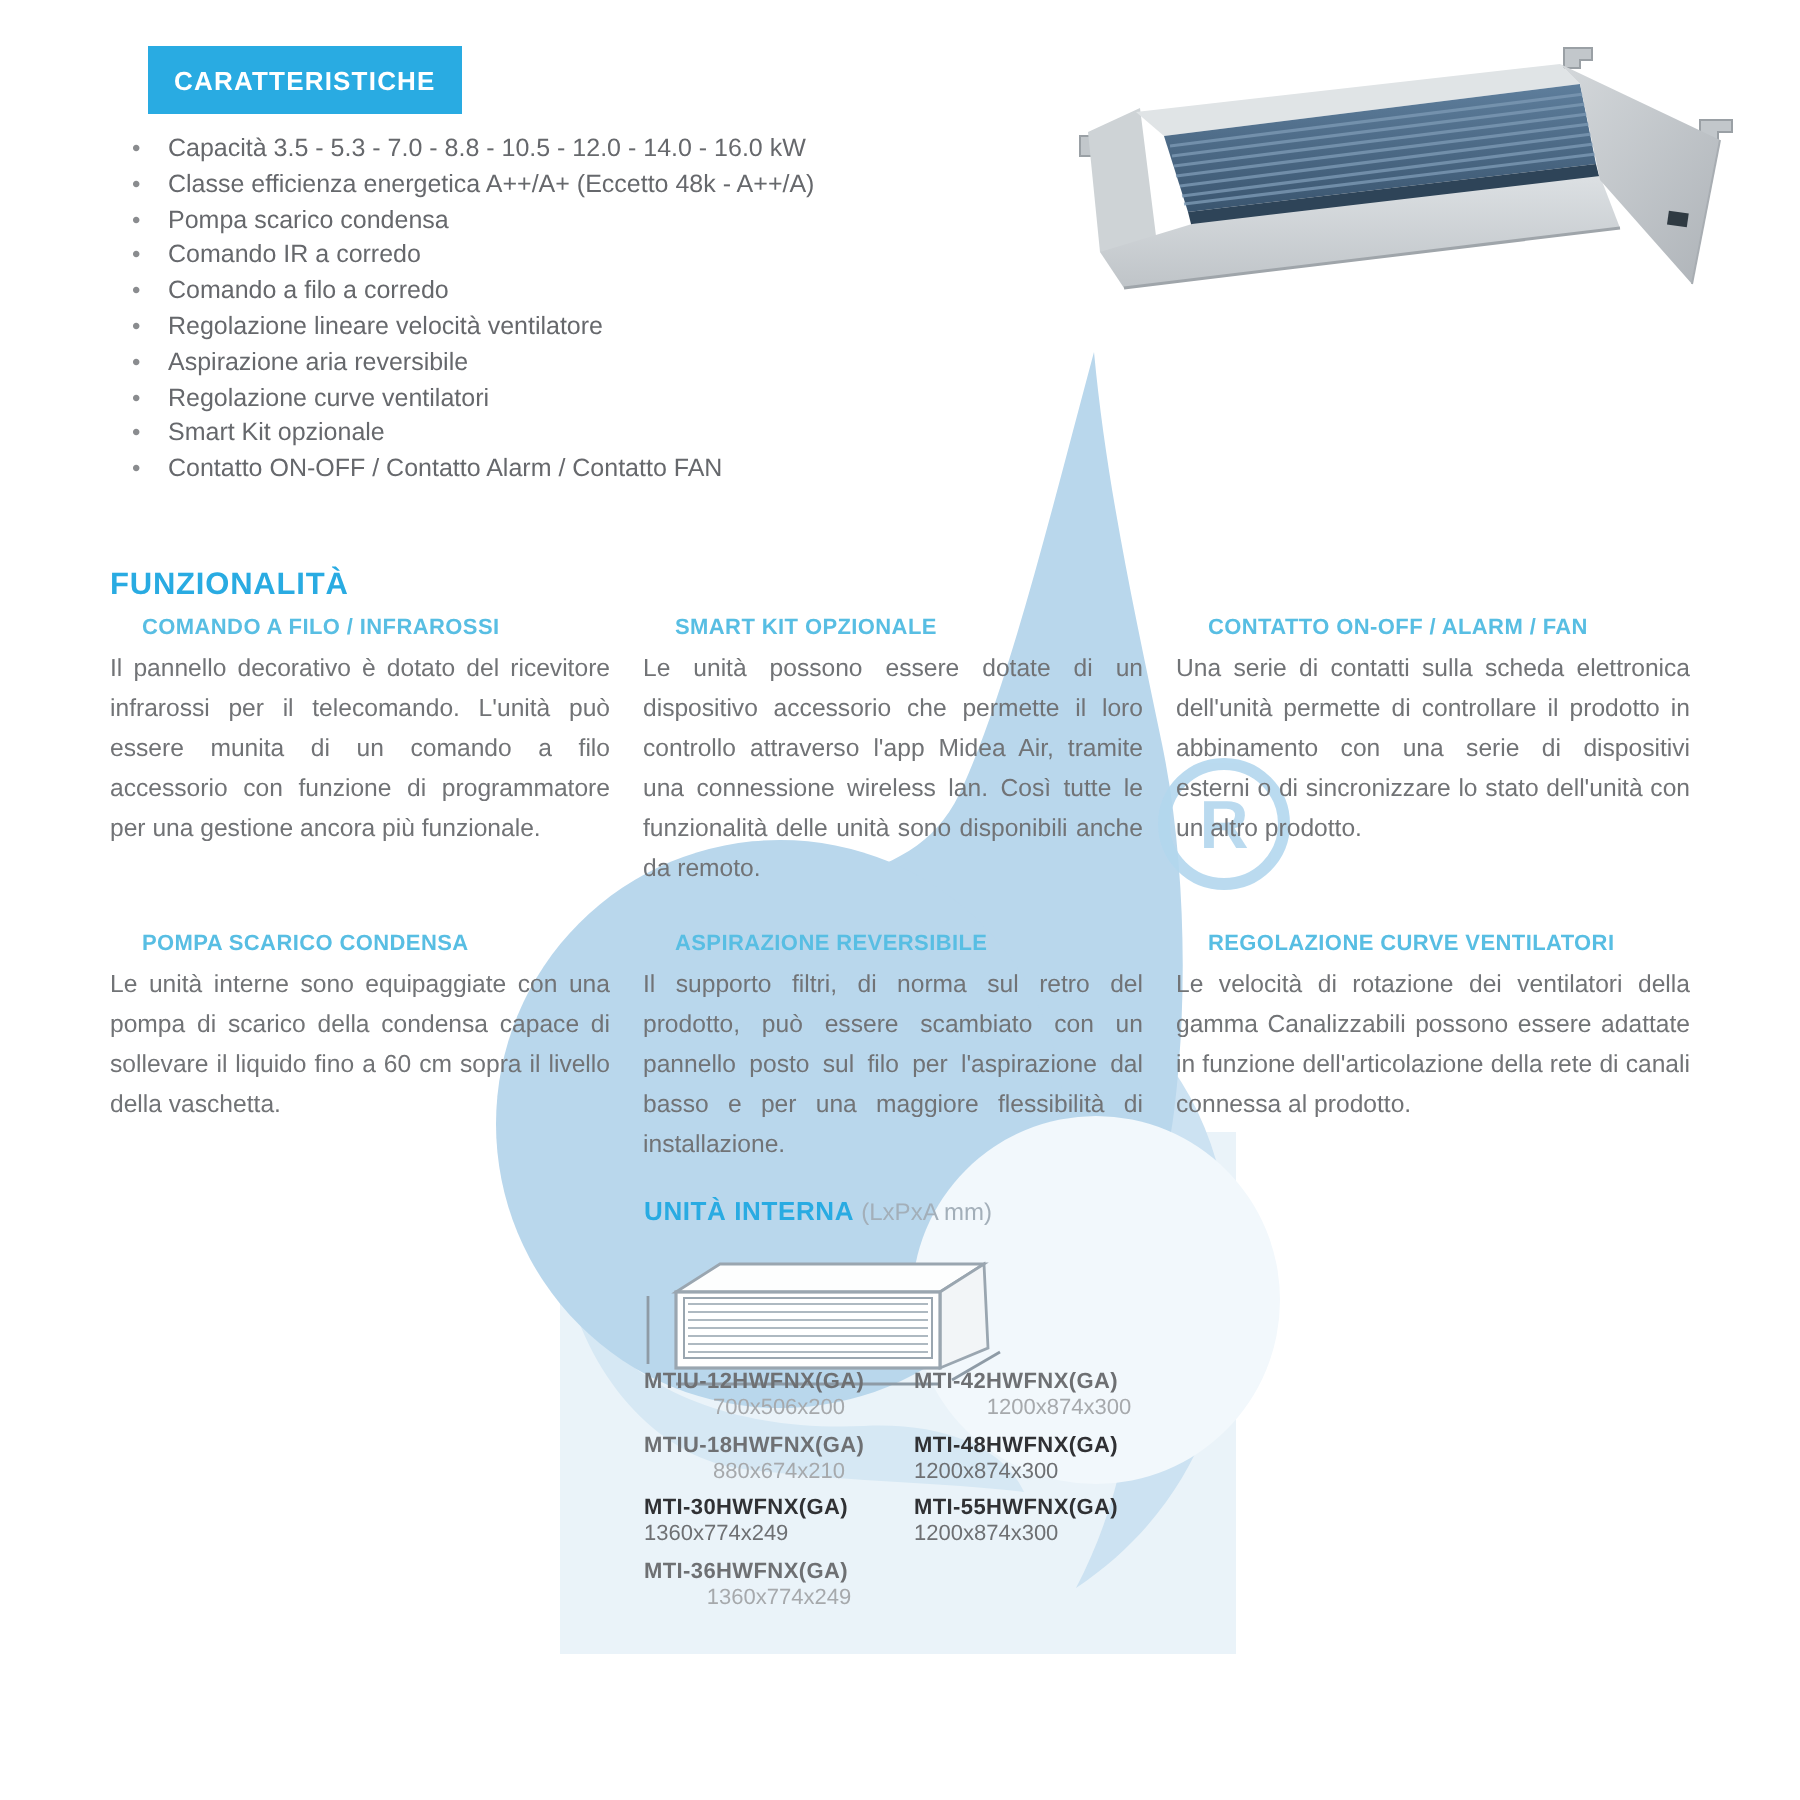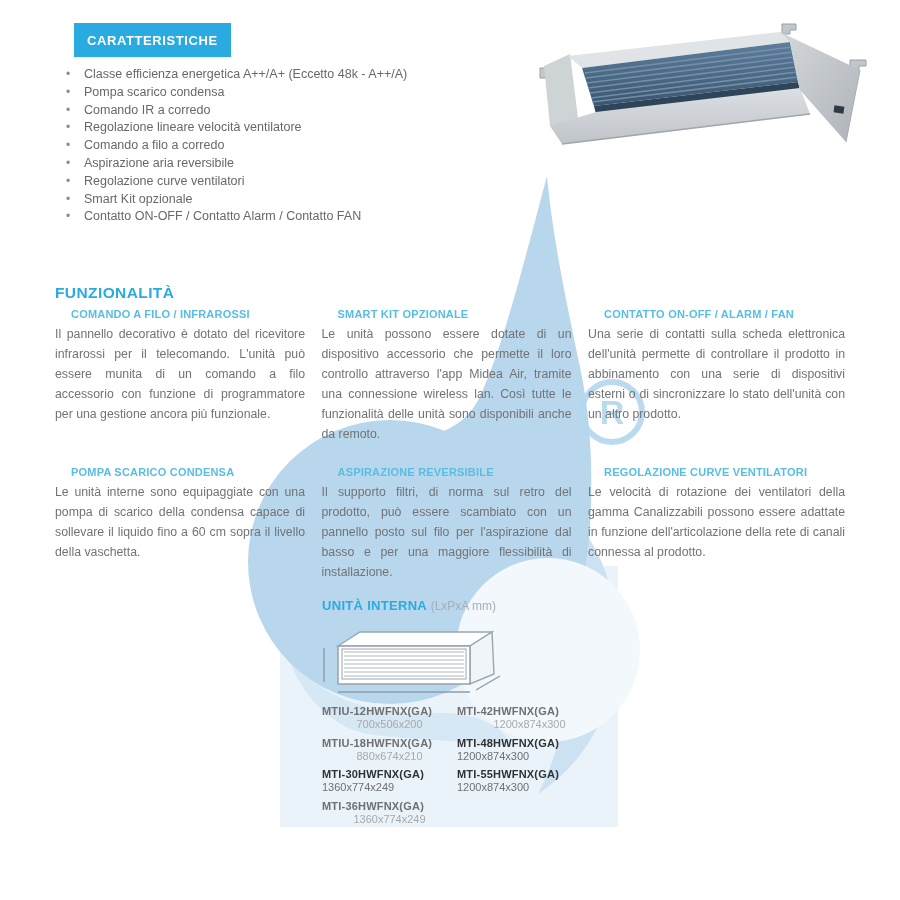--- a/index.html
+++ b/index.html
@@ -61,21 +61,20 @@
   .unit-panel .panel-title{
     position:absolute;left:42px;top:32px;font-size:13px;white-space:nowrap;
   }
   .unit-panel .panel-title .t{font-weight:bold;color:var(--brand-cyan);letter-spacing:.3px;}
   .unit-panel .panel-title .s{color:#A3AFB9;font-size:12px;}
   .unit-drawing{position:absolute;left:36px;top:56px;width:190px;height:72px;}
   .model-grid{
     position:absolute;left:42px;top:119px;width:280px;
     display:grid;grid-template-columns:135px 145px;grid-auto-flow:column;
     grid-template-rows:repeat(4,31.5px);
-    margin-top:20px;
   }
   .model .name{font-size:11px;font-weight:bold;letter-spacing:.2px;}
   .model .dims{font-size:11px;margin-top:1px;}
   .model.muted .name{color:var(--mid-gray);}
   .model.muted .dims{color:var(--muted-gray);text-align:center;}
   .model.strong .name{color:var(--dark-gray);}
   .model.strong .dims{color:var(--mid-gray);}
 </style>
 </head>
 <body>
@@ -102,25 +101,26 @@
 
     <g opacity="0.9">
       <circle cx="612" cy="412" r="30" fill="none" stroke="#B3D7EE" stroke-width="6"></circle>
       <text x="612" y="424" font-family="Liberation Sans, sans-serif" font-size="34" font-weight="bold" fill="#B3D7EE" text-anchor="middle">R</text>
     </g>
   </svg>
 
   <div class="badge">CARATTERISTICHE</div>
 
   <ul class="features">
+    <li>Capacità 3.5 - 5.3 - 7.0 - 8.8 - 10.5 - 12.0 - 14.0 - 16.0 kW</li>
     <li>Classe efficienza energetica A++/A+ (Eccetto 48k - A++/A)</li>
     <li>Pompa scarico condensa</li>
     <li>Comando IR a corredo</li>
+    <li>Comando a filo a corredo</li>
     <li>Regolazione lineare velocità ventilatore</li>
-    <li>Comando a filo a corredo</li>
     <li>Aspirazione aria reversibile</li>
     <li>Regolazione curve ventilatori</li>
     <li>Smart Kit opzionale</li>
     <li>Contatto ON-OFF / Contatto Alarm / Contatto FAN</li>
   </ul>
 
   <svg class="product-photo" width="332" height="130" viewBox="0 0 332 130" aria-hidden="true">
     <defs>
       <linearGradient id="bodyg" x1="0" y1="0" x2="0" y2="1">
         <stop offset="0" stop-color="#DCE0E3"></stop>

